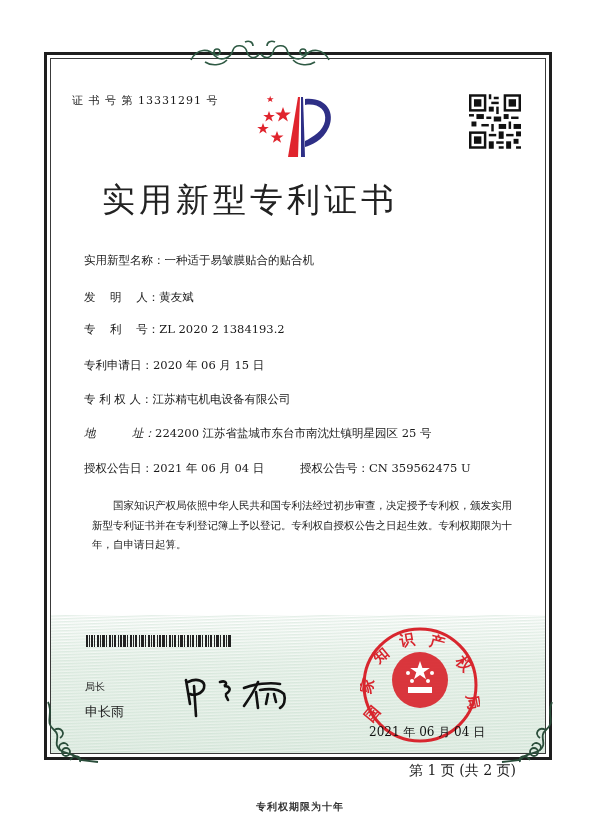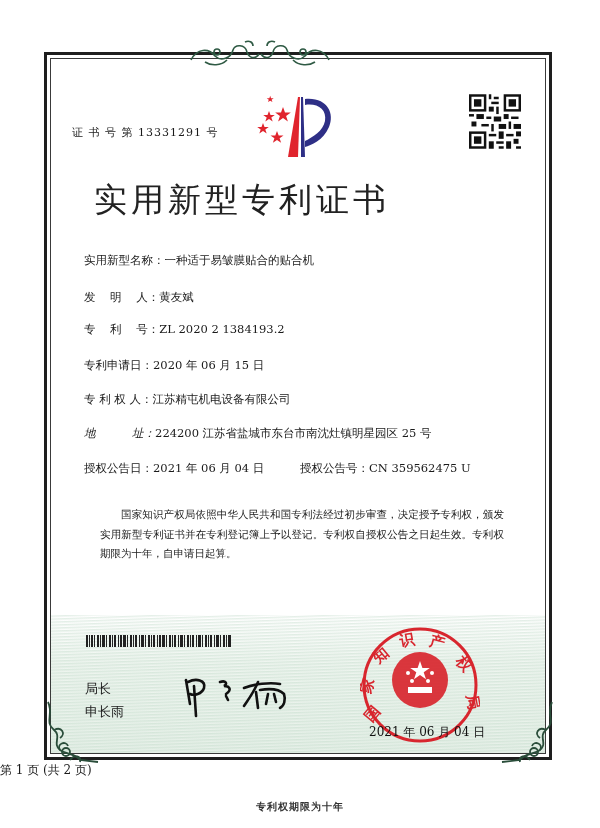--- a/index.html
+++ b/index.html
@@ -24,56 +24,57 @@
       linear-gradient(180deg, #ffffff 0%, #eef5ef 35%, #e6f0e8 100%);
   }
   .ornament-top {
     position: absolute; left: 187px; top: 38px; width: 146px; height: 30px;
   }
   .corner { position: absolute; width: 60px; height: 70px; }
   .corner.bl { left: 40px; top: 700px; }
   .corner.br { left: 500px; top: 700px; transform: scaleX(-1); }
 
   .cert-no {
-    position: absolute; left: 72px; top: 93px; font-size: 11px; letter-spacing: 1px; margin-top: 32px;
+    position: absolute; left: 72px; top: 93px; font-size: 11px; letter-spacing: 1px;
   }
   .logo { position: absolute; left: 255px; top: 95px; width: 80px; height: 65px; }
   .qr { position: absolute; left: 469px; top: 94px; width: 52px; height: 55px; }
 
   .title {
     position: absolute; left: 0; width: 484px; top: 178px; text-align: center;
     font-size: 33px; letter-spacing: 4px; color: #222;
     font-family: "DejaVu Sans", "Liberation Sans", sans-serif;
+    padding-left: 8px;
   }
   .field {
     position: absolute; left: 84px; font-size: 11.5px; white-space: nowrap;
   }
   .field .lbl { display: inline-block; }
   .field .val { display: inline-block; }
 
   .body-text {
     position: absolute; left: 84px; width: 436px; top: 489px;
     font-size: 10.5px; line-height: 19.5px; text-align: justify;
   }
-  .body-text p { margin: 16px; text-indent: 2em; }
+  .body-text p { margin: 8px; text-indent: 2em; font-family: Liberation Mono, monospace; }
 
   .barcode { position: absolute; left: 86px; top: 635px; width: 145px; height: 12px; }
-  .director-title { position: absolute; left: 85px; top: 680px; font-size: 13px;
+  .director-title { position: absolute; left: 85px; top: 680px; font-size: 10px;
     font-family: "DejaVu Sans", "Liberation Sans", sans-serif; }
   .director-name { position: absolute; left: 85px; top: 703px; font-size: 13px;
     font-family: "DejaVu Sans", "Liberation Sans", sans-serif; }
   .signature { position: absolute; left: 180px; top: 668px; width: 115px; height: 50px; }
 
   .seal { position: absolute; left: 360px; top: 625px; width: 120px; height: 120px; }
   .seal-date {
     position: absolute; left: 369px; top: 724px; font-size: 12px; color: #111;
     font-family: "DejaVu Serif", serif;
   }
   .page-no {
-    position: absolute; left: 0; width: 516px; text-align: left; top: 762px; font-size: 12px;
+    position: absolute; left: 0; width: 516px; text-align: right; top: 762px; font-size: 14px;
   }
   .footer-note {
     position: absolute; left: 0; width: 600px; text-align: center; top: 800px; font-size: 10px;
     letter-spacing: 1px; font-weight: bold; color: #333;
   }
 </style>
 </head>
 <body>
 
 <div class="guilloche"></div>

